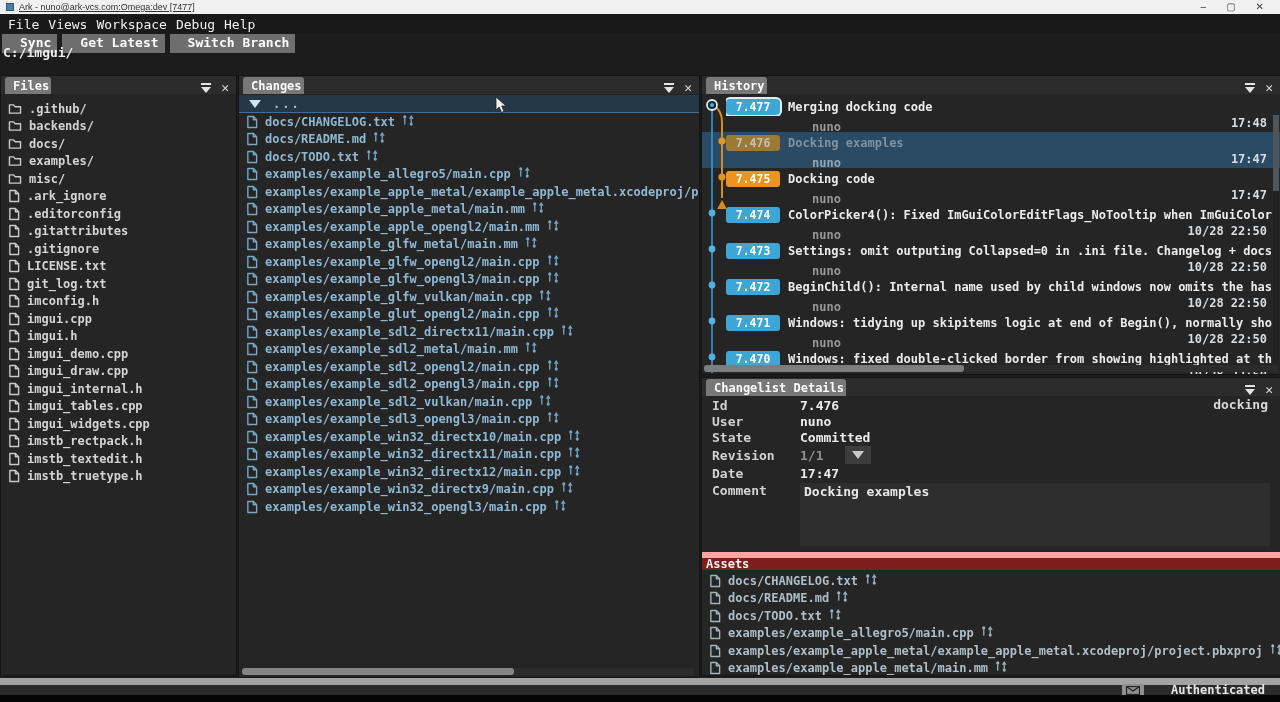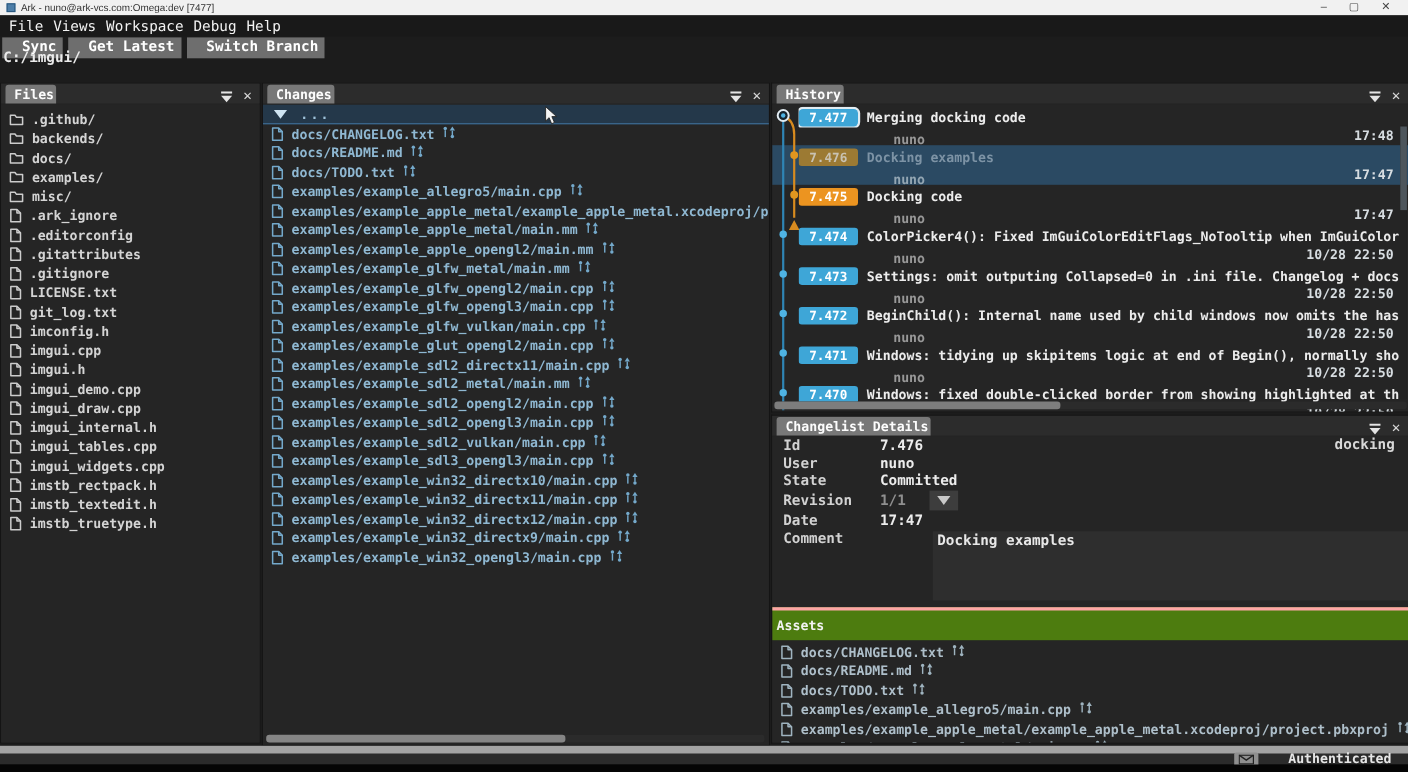--- a/index.html
+++ b/index.html
@@ -5,21 +5,21 @@
   * { margin:0; padding:0; box-sizing:border-box; }
   html,body { background:#000; }
   .window { position:relative; width:1280px; height:702px; background:#000;
             font-family:"DejaVu Sans Mono", monospace; overflow:hidden; }
 
   
   .titlebar { position:absolute; top:0; left:0; right:0; height:14px; background:#f1f1f1;
               display:flex; align-items:center; padding:0 6px; }
   .titlebar .app-icon { width:8px; height:8px; margin-right:5px; background:#4d7ea8;
               border:1px solid #2b5a80; display:inline-block; }
-  .titlebar .title-text { font-family:"Liberation Sans", sans-serif; font-size:9px; color:#333; }
+  .titlebar .title-text { font-family:"Liberation Sans", sans-serif; font-size:9px; color:#333;text-decoration:underline; }
   .win-controls { margin-left:auto; display:flex; gap:20px; align-items:center; padding-right:10px; }
   .win-controls span { font-family:"Liberation Sans", sans-serif; font-size:10px; color:#444; line-height:10px; }
 
   
   .app-bg { position:absolute; top:14px; left:0; right:0; height:681px; background:#1c1c1c; }
   .menubar { position:absolute; top:15px; left:0; right:0; height:18px; background:#191919;
              display:flex; align-items:center; gap:9px; padding-left:8px; }
   .menubar .menu-item { color:#f2f2f2; font-size:13px; font-weight:normal; }
   .toolbar { position:absolute; top:33px; left:0; right:0; height:20px; display:flex; gap:5px;
              align-items:center; padding-left:2px; }
@@ -102,24 +102,24 @@
   .field-row { display:flex; align-items:center; height:16px; padding-left:10px; position:relative; }
   .field-row.rev { height:20px; }
   .field-label { width:88px; flex-shrink:0; color:#d2d2d2; font-size:13px; font-weight:bold; }
   .field-value { color:#ececec; font-size:13px; font-weight:bold; }
   .branch-name { position:absolute; right:12px; top:0; color:#d8d8d8; font-size:13px; font-weight:bold; }
   .rev-value { color:#8f8f8f; }
   .rev-drop { display:inline-flex; align-items:center; justify-content:center; width:26px; height:18px;
               background:#3d3d3d; margin-left:22px; }
   .rev-drop .tri { width:0; height:0; border-left:6px solid transparent; border-right:6px solid transparent;
               border-top:8px solid #c9c9c9; }
-  .comment-row { display:flex; align-items:flex-start; padding-left:10px; margin-top:2px;gap:48px; }
+  .comment-row { display:flex; align-items:flex-start; padding-left:10px; margin-top:2px; }
   .comment-box { width:470px; height:63px; background:#2e2e2e; color:#e8e8e8; font-size:13px; font-weight:bold;
               padding:1px 4px; }
-  .assets-header { height:30px; background:#4d7c0f; border-top:3px solid #fca5a5; display:flex;
+  .assets-header { height:18px; background:#7f1d1d; border-top:6px solid #fca5a5; display:flex;
               align-items:center; padding-left:4px; margin-top:6px; }
   .assets-header .assets-title { color:#f2f2f2; font-size:12px; font-weight:bold; }
   .assets-list { padding-top:2px; }
 
   
   .cursor { position:absolute; left:495px; top:96px; z-index:50; }
 
   
   .statusbar { position:absolute; left:0; right:0; top:678px; height:17px; background:#2b2b2b;
                border-top:7px solid #a3a3a3; display:flex; align-items:center; justify-content:flex-end; }

